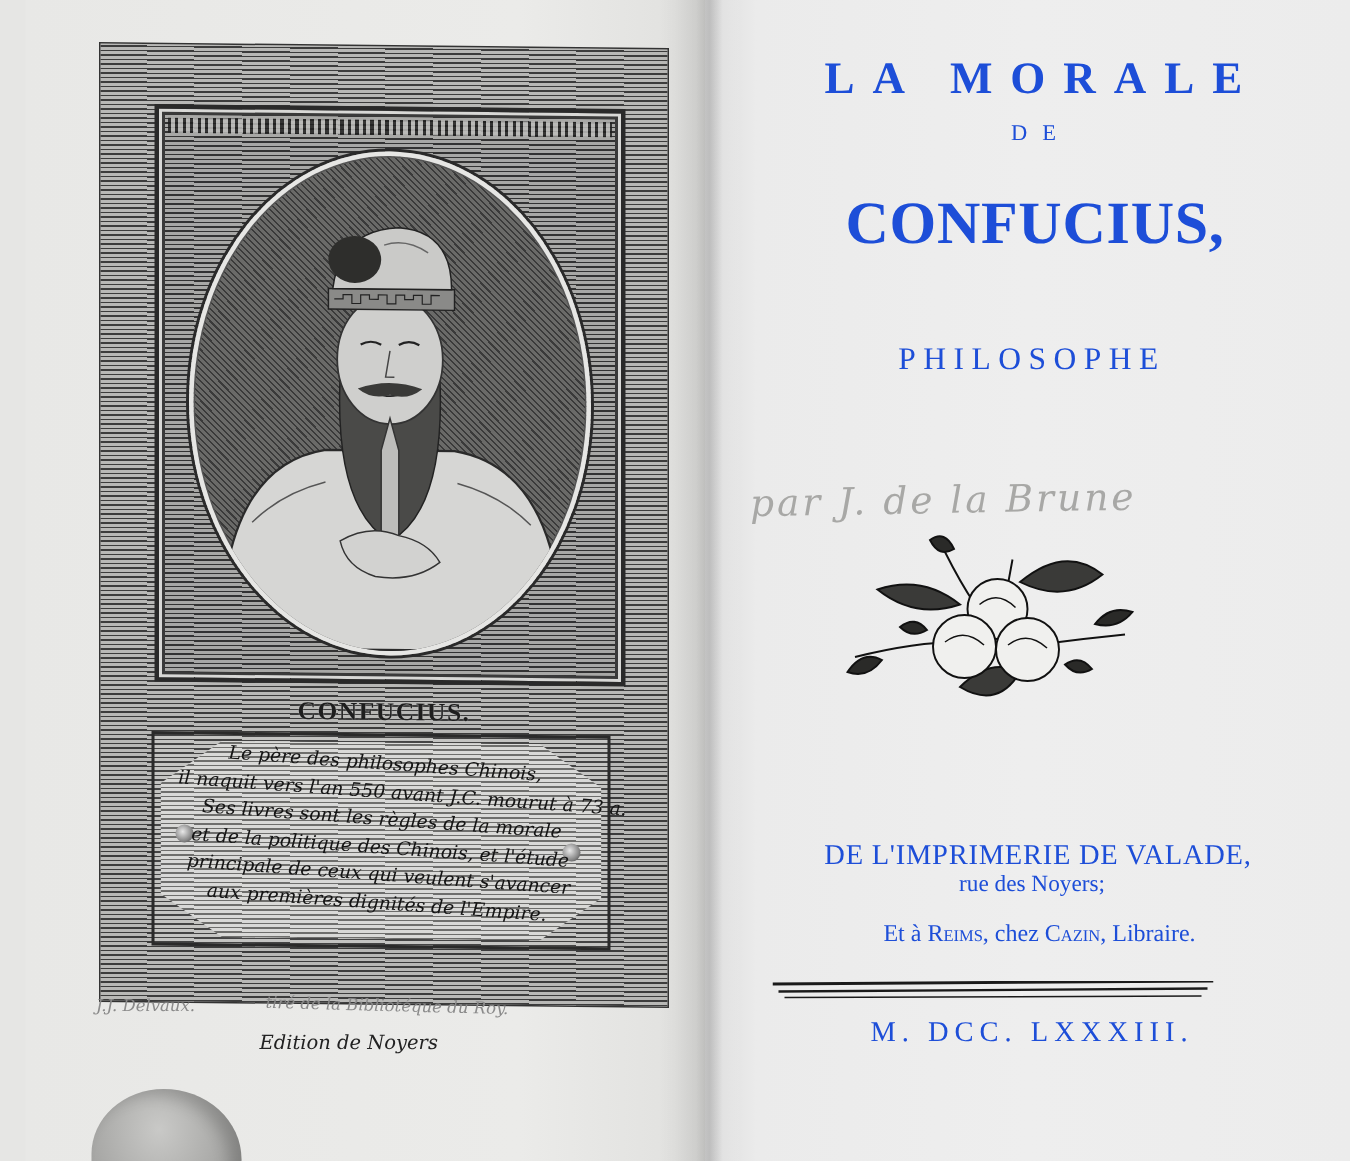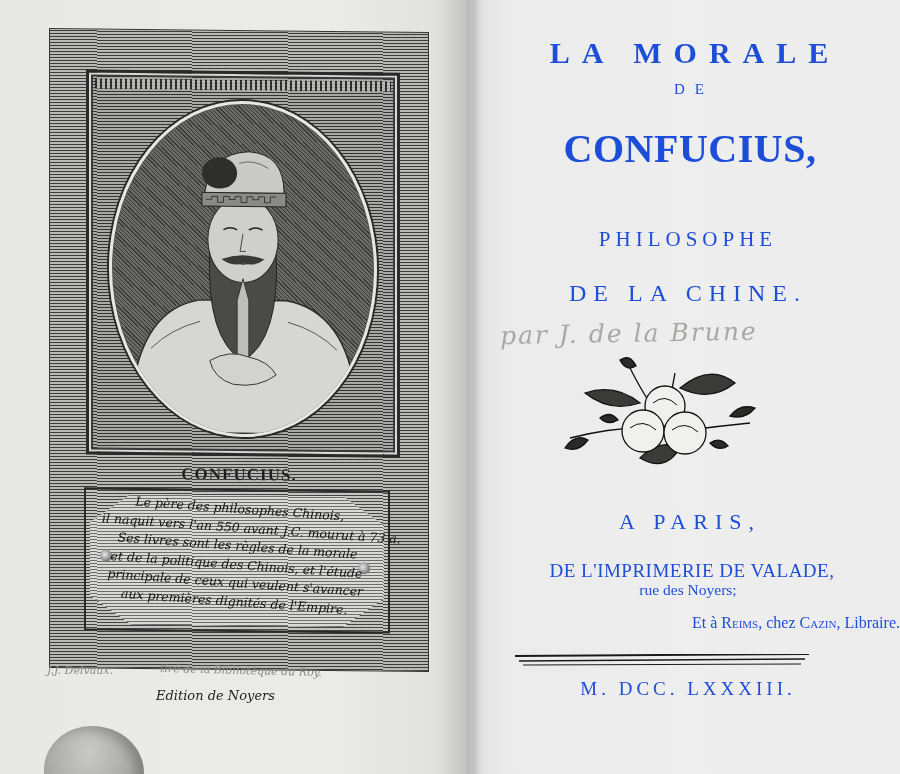--- a/index.html
+++ b/index.html
@@ -3,21 +3,21 @@
 <meta charset="utf-8">
 <style>
   * { box-sizing: border-box; margin: 0; padding: 0; }
   html, body { width: 900px; height: 774px; overflow: hidden; background: #e6e6e4; }
   body { position: relative; font-family: "Liberation Serif", "DejaVu Serif", serif; color: #1a1a1a; }
 
   .spread { position: absolute; inset: 0; width: 900px; height: 774px; }
 
   
   .page-left {
-    position: absolute; left: 0; top: 0; width: 470px; height: 774px;
+    position: absolute; left: 17px; top: 0; width: 470px; height: 774px;
     background: linear-gradient(90deg, #e8e8e6 0%, #ebebe9 70%, #e2e2e0 92%, #cfcfcd 100%);
   }
   
   .gutter {
     position: absolute; left: 440px; top: 0; width: 60px; height: 774px;
     background: linear-gradient(90deg, rgba(0,0,0,0) 0%, rgba(0,0,0,0.06) 40%, rgba(0,0,0,0.14) 55%, rgba(255,255,255,0.05) 70%, rgba(0,0,0,0) 100%);
     pointer-events: none;
   }
   
   .page-right {
@@ -103,21 +103,21 @@
   .tp-chine { top: 280px; font-size: 24px; letter-spacing: 7px; padding-left: 6px; }
   .tp-handwriting {
     top: 318px; left: 500px; width: 360px; text-align: left;
     font-family: "DejaVu Serif", serif; font-style: italic; font-size: 25px; color: #a8a8a6;
     letter-spacing: 2px; transform: rotate(-1deg);
   }
   .ornament { position: absolute; left: 560px; top: 348px; width: 200px; height: 130px; }
   .tp-paris { top: 509px; font-size: 22px; letter-spacing: 7px; padding-left: 10px; }
   .tp-imprimerie { top: 548px; font-size: 19px; letter-spacing: 0.5px; padding-left: 14px; margin-top: 12px; }
   .tp-rue { top: 581px; font-size: 15.5px; padding-left: 6px; }
-  .tp-reims { top: 614px; font-size: 16px; padding-left: 16px; text-align: right; }
+  .tp-reims { top: 614px; font-size: 16px; padding-left: 16px; }
   .tp-reims .sc { font-variant: small-caps; }
   .rule { position: absolute; left: 515px; top: 654px; width: 294px; height: 14px; }
   .tp-date { top: 678px; font-size: 19px; letter-spacing: 4px; padding-left: 6px; }
   .tp-privilege { top: 713px; font-size: 19px; font-style: italic; padding-left: 16px; font-family: "DejaVu Serif", serif; }
 </style>
 </head>
 <body>
 
 <div class="spread">
 
@@ -179,21 +179,20 @@
     <div class="thumb"></div>
   </div>
 
   <div class="page-right"></div>
   <div class="gutter"></div>
 
   <div class="tp tp-la-morale">LA MORALE</div>
   <div class="tp tp-de">DE</div>
   <div class="tp tp-confucius">CONFUCIUS,</div>
   <div class="tp tp-philosophe">PHILOSOPHE</div>
-  <div class="tp tp-chine">DE LA CHINE.</div>
   <div class="tp tp-handwriting">par J. de la Brune</div>
 
   <svg class="ornament" viewBox="0 0 200 130">
     <g stroke="#111" stroke-width="1.3" fill="#f0f0ee">
 
       <path d="M10 90 Q50 80 80 80" fill="none"></path>
       <path d="M190 75 Q160 78 130 82" fill="none"></path>
       <path d="M70 20 Q80 40 90 55" fill="none"></path>
       <path d="M115 25 Q112 40 110 55" fill="none"></path>
 
@@ -206,21 +205,20 @@
       <path d="M40 70 Q50 62 58 72 Q48 78 40 70 Z" fill="#2a2a28"></path>
       <path d="M150 95 Q160 88 168 98 Q158 104 150 95 Z" fill="#2a2a28"></path>
 
       <circle cx="105" cy="58" r="20"></circle>
       <circle cx="83" cy="83" r="21"></circle>
       <circle cx="125" cy="85" r="21"></circle>
       <path d="M70 80 Q83 70 96 82 M112 82 Q125 72 138 84 M93 55 Q105 45 117 57" fill="none" stroke-width="1"></path>
     </g>
   </svg>
 
-  <div class="tp tp-paris">A PARIS,</div>
   <div class="tp tp-imprimerie">DE L'IMPRIMERIE DE VALADE,</div>
   <div class="tp tp-rue">rue des Noyers;</div>
   <div class="tp tp-reims"><span>Et à </span><span class="sc">Reims</span><span>, chez </span><span class="sc">Cazin</span><span>, Libraire.</span></div>
 
   <svg class="rule" viewBox="0 0 294 14">
     <path d="M0 2 L294 0" stroke="#1a1a1a" stroke-width="2"></path>
     <path d="M4 7 L290 5" stroke="#1a1a1a" stroke-width="1.6"></path>
     <path d="M8 11 L286 10" stroke="#1a1a1a" stroke-width="1"></path>
   </svg>
 

